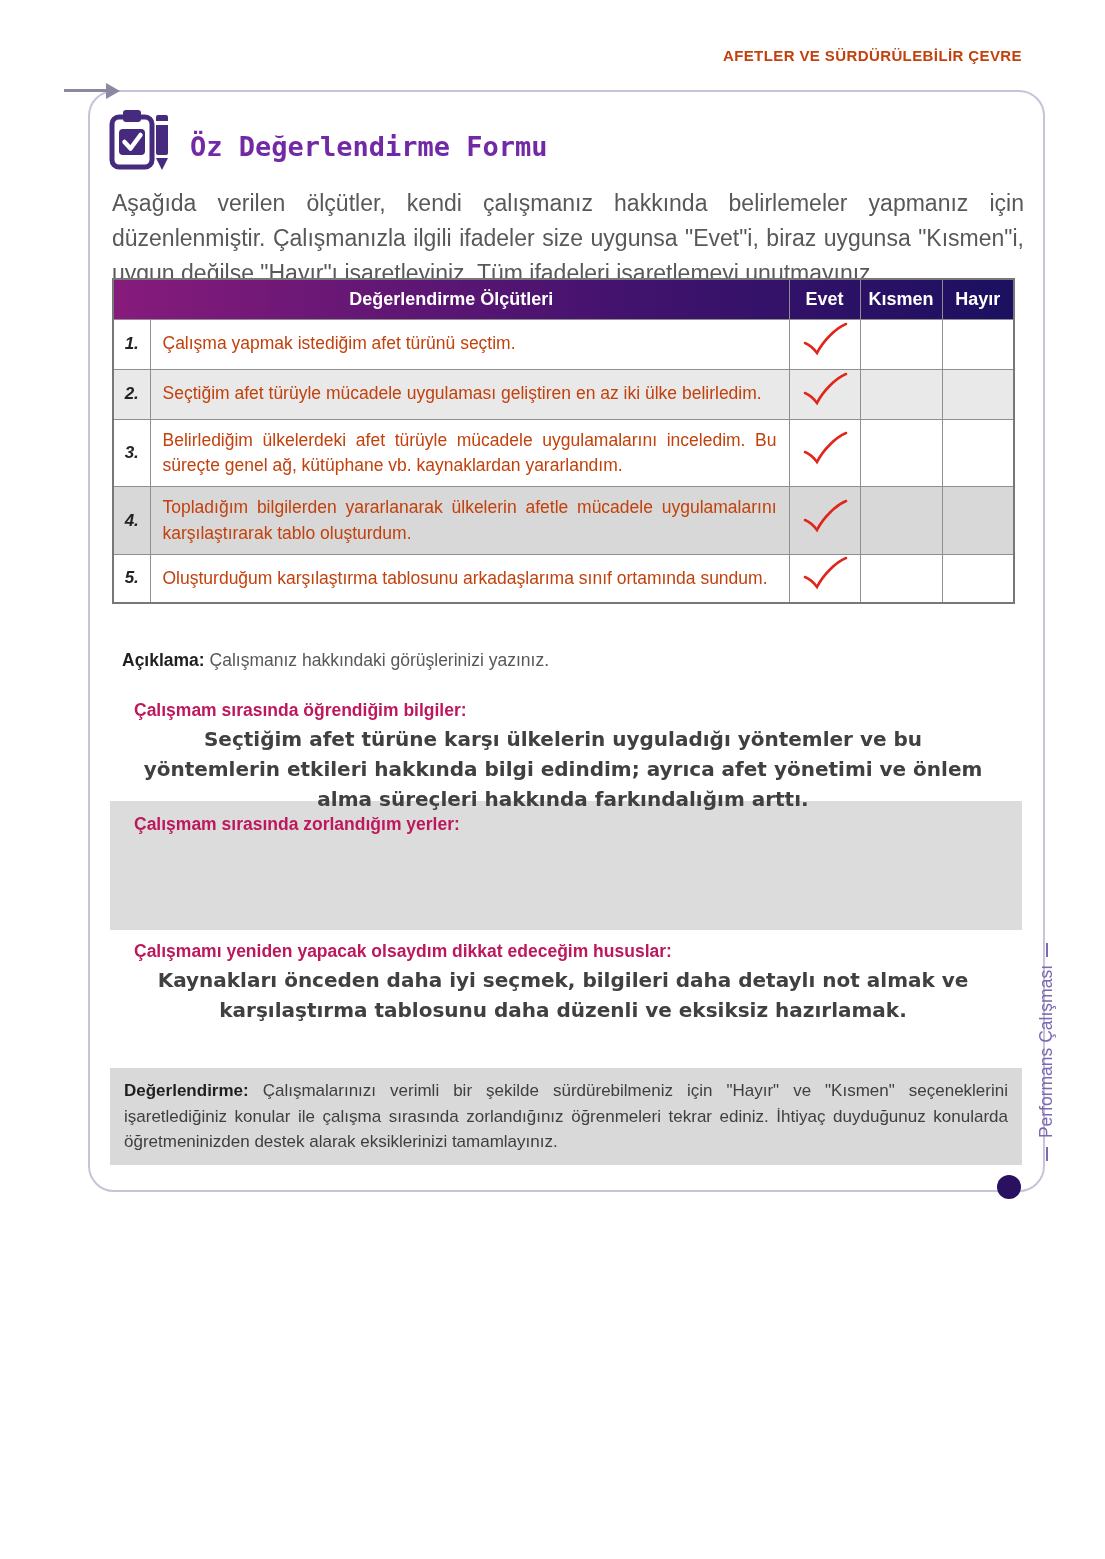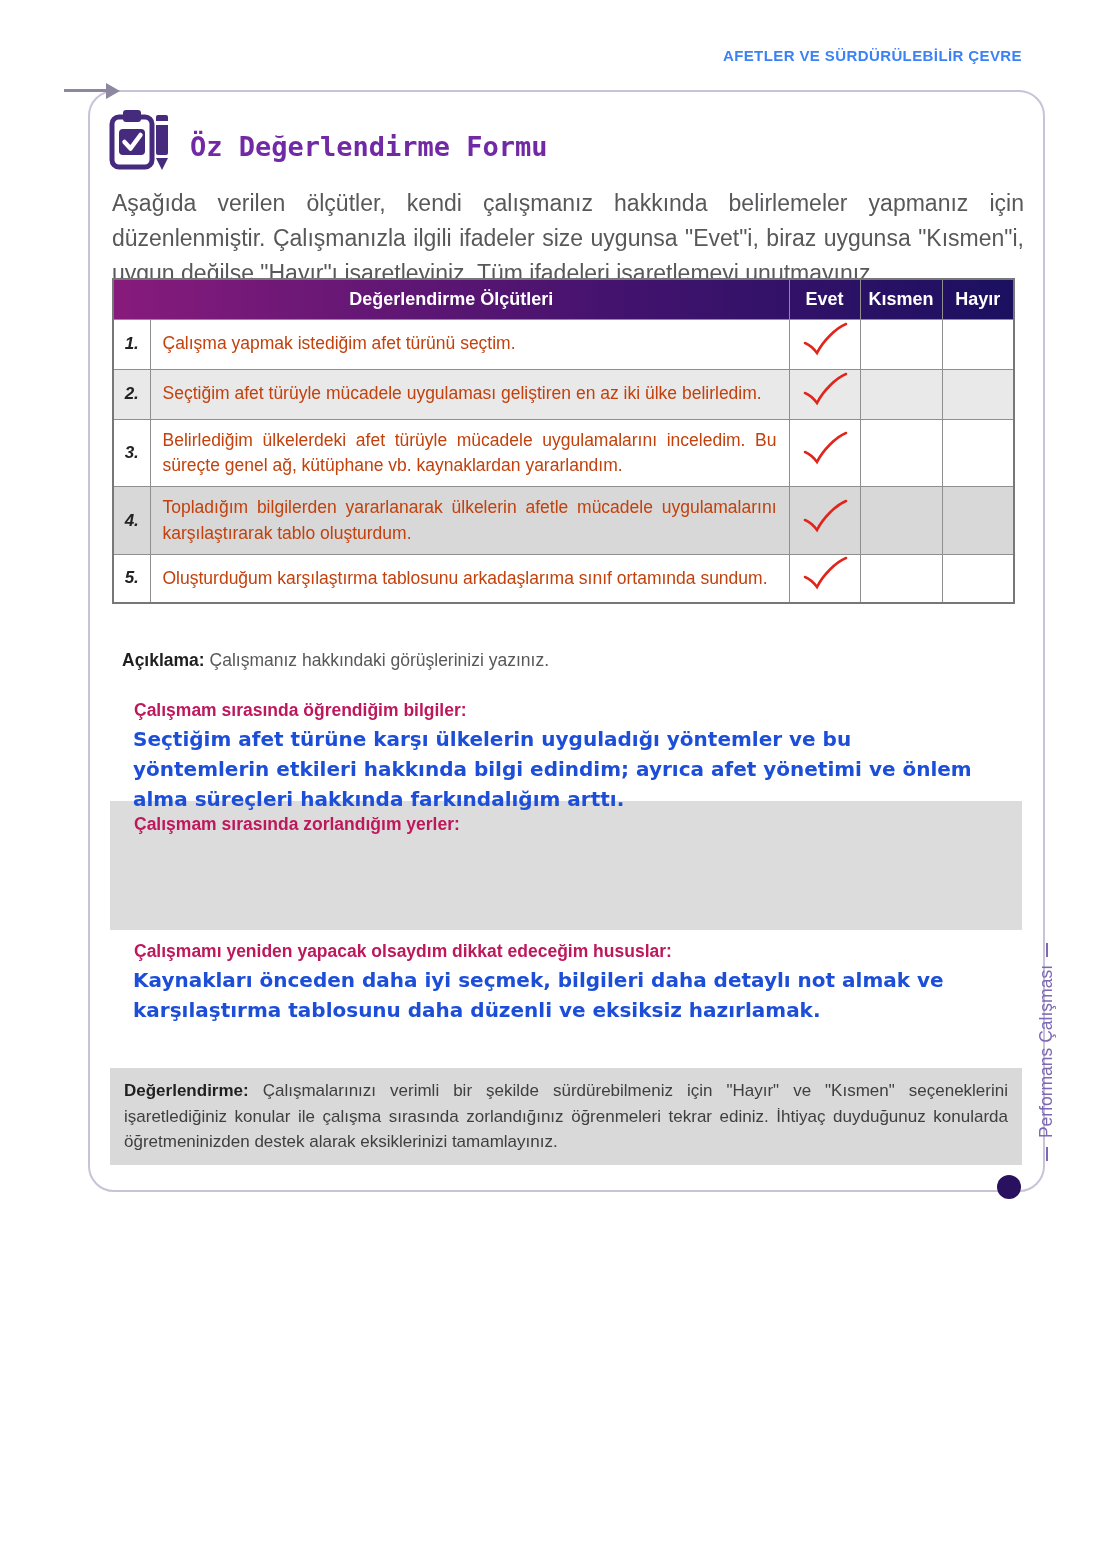--- a/index.html
+++ b/index.html
@@ -3,21 +3,21 @@
 <meta charset="utf-8">
 <style>
   * { margin:0; padding:0; box-sizing:border-box; }
   html,body { background:#ffffff; }
   .canvas {
     position:relative; width:1105px; height:1559px; background:#ffffff;
     font-family:"Liberation Sans", sans-serif; overflow:hidden;
   }
   .page-header {
     position:absolute; top:47px; right:83px;
-    font-size:15px; font-weight:bold; letter-spacing:.4px; color:#3b82f6;
+    font-size:15px; font-weight:bold; letter-spacing:.4px; color:#c2410c;
   }
   .frame {
     position:absolute; left:88px; top:90px; width:957px; height:1102px;
     border:2px solid #c9c2d8; border-radius:26px;
   }
   .arrow-line { position:absolute; left:64px; top:89px; width:44px; height:3px; background:#8d87a0; }
   .arrow-head {
     position:absolute; left:106px; top:83px; width:0; height:0;
     border-left:14px solid #8d87a0; border-top:8px solid transparent; border-bottom:8px solid transparent;
   }
@@ -44,21 +44,21 @@
   td.opt { text-align:center; vertical-align:middle; }
   tr.alt1 { background:#e9e9e9; }
   tr.alt2 { background:#d8d8d8; }
   .chk-slot { display:block; color:#e1251b; }
   .chk-slot svg { display:block; margin:-10px auto 0; width:48px; height:34px; overflow:visible; }
   .explanation { position:absolute; left:122px; top:650px; font-size:17.5px; color:#58585a; }
   .explanation .lbl { font-weight:bold; color:#1f1f1f; }
   .sec-label { position:absolute; left:134px; font-size:17.5px; font-weight:bold; color:#be185d; z-index:2; }
   .answer {
     position:absolute; left:133px; width:860px; z-index:2;
-    font-family:"DejaVu Sans", sans-serif; font-size:20px; font-weight:bold; color:#1d4ed8; line-height:1.5;
+    font-family:"DejaVu Sans", sans-serif; font-size:20px; font-weight:bold; color:#404040; line-height:1.5;text-align:center;
   }
   .gray-block { position:absolute; left:110px; width:912px; background:#dcdcdc; z-index:0; }
   #gray2 { top:801px; height:129px; }
   .eval-block {
     position:absolute; left:110px; top:1068px; width:912px; background:#d9d9d9;
     padding:10px 14px; font-size:17px; line-height:1.5; color:#3f3f3f; text-align:justify; z-index:1;
   }
   .eval-block .lbl { font-weight:bold; color:#1f1f1f; }
   .side-label {
     position:absolute; left:1036px; top:926px; height:252px;

